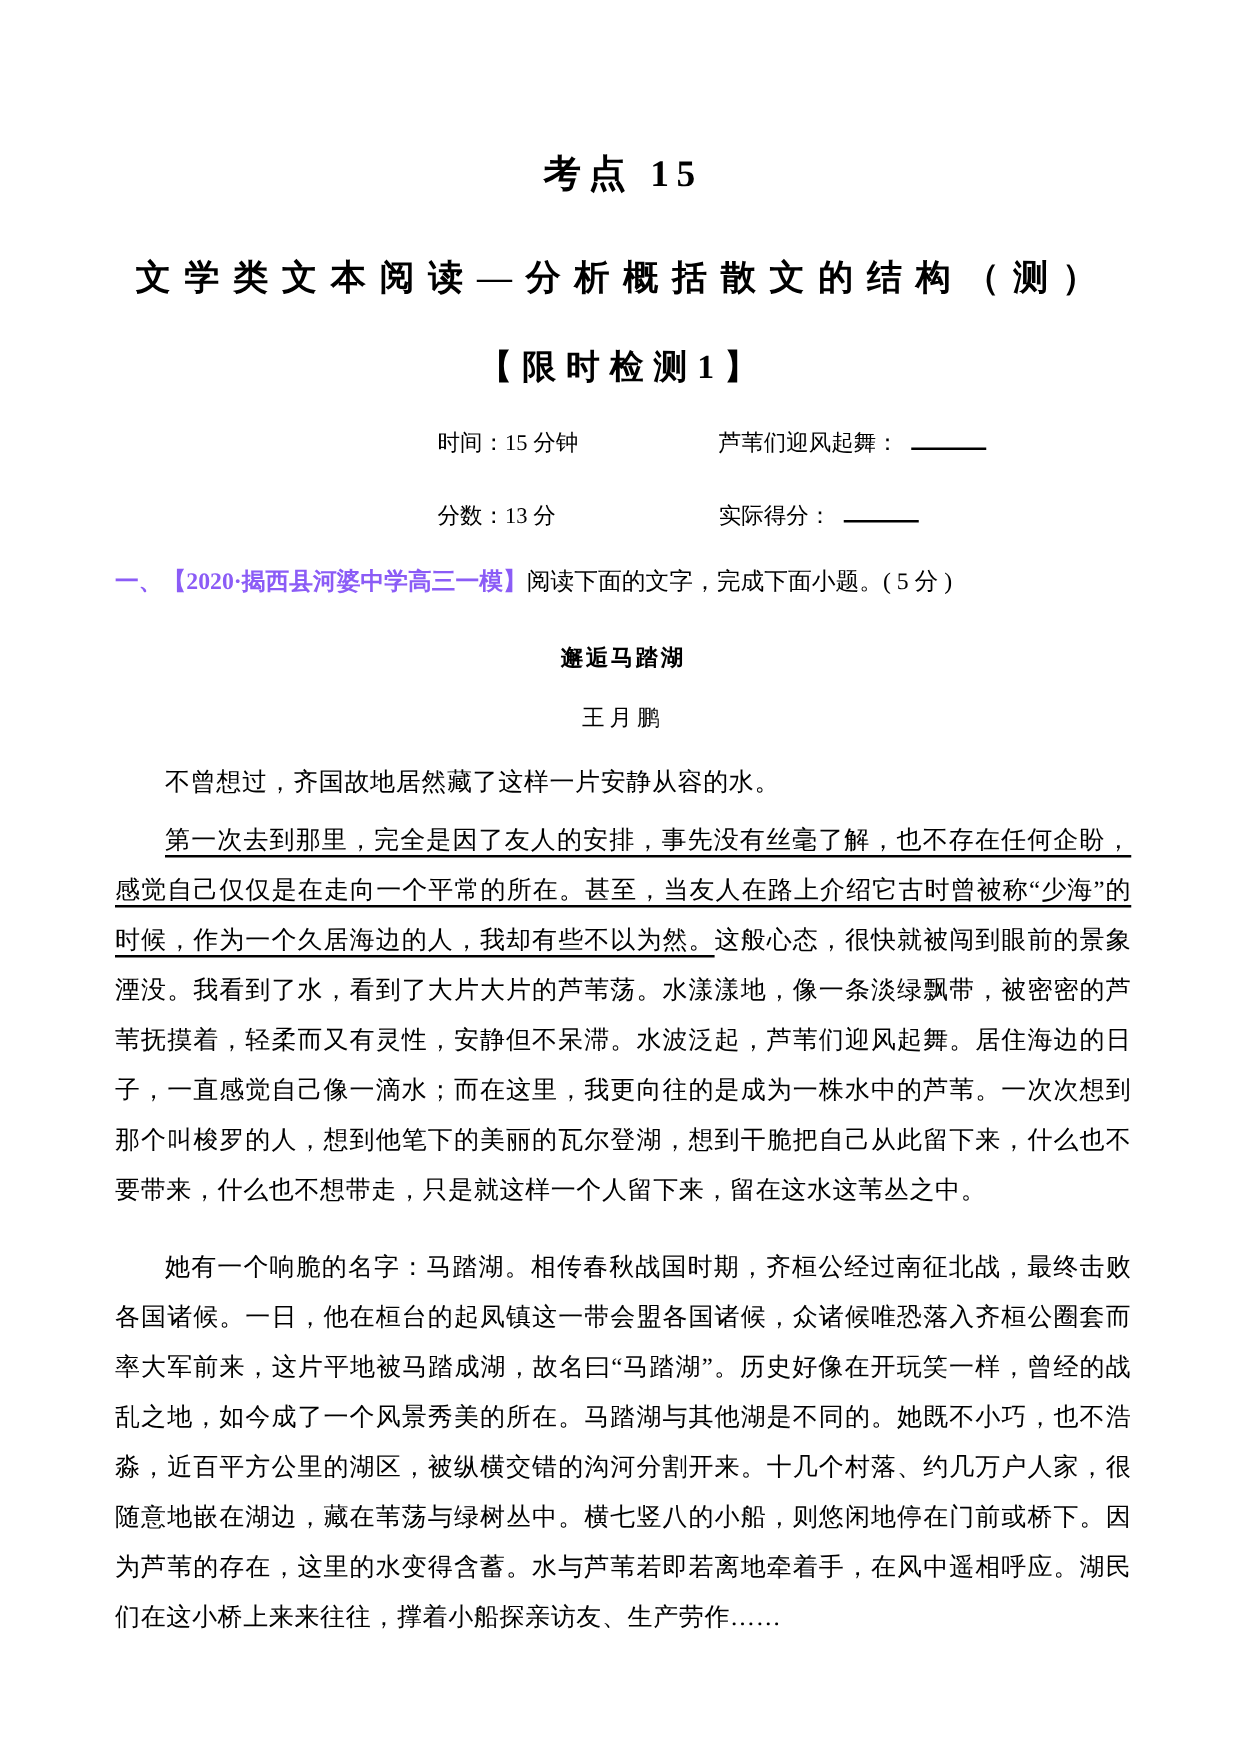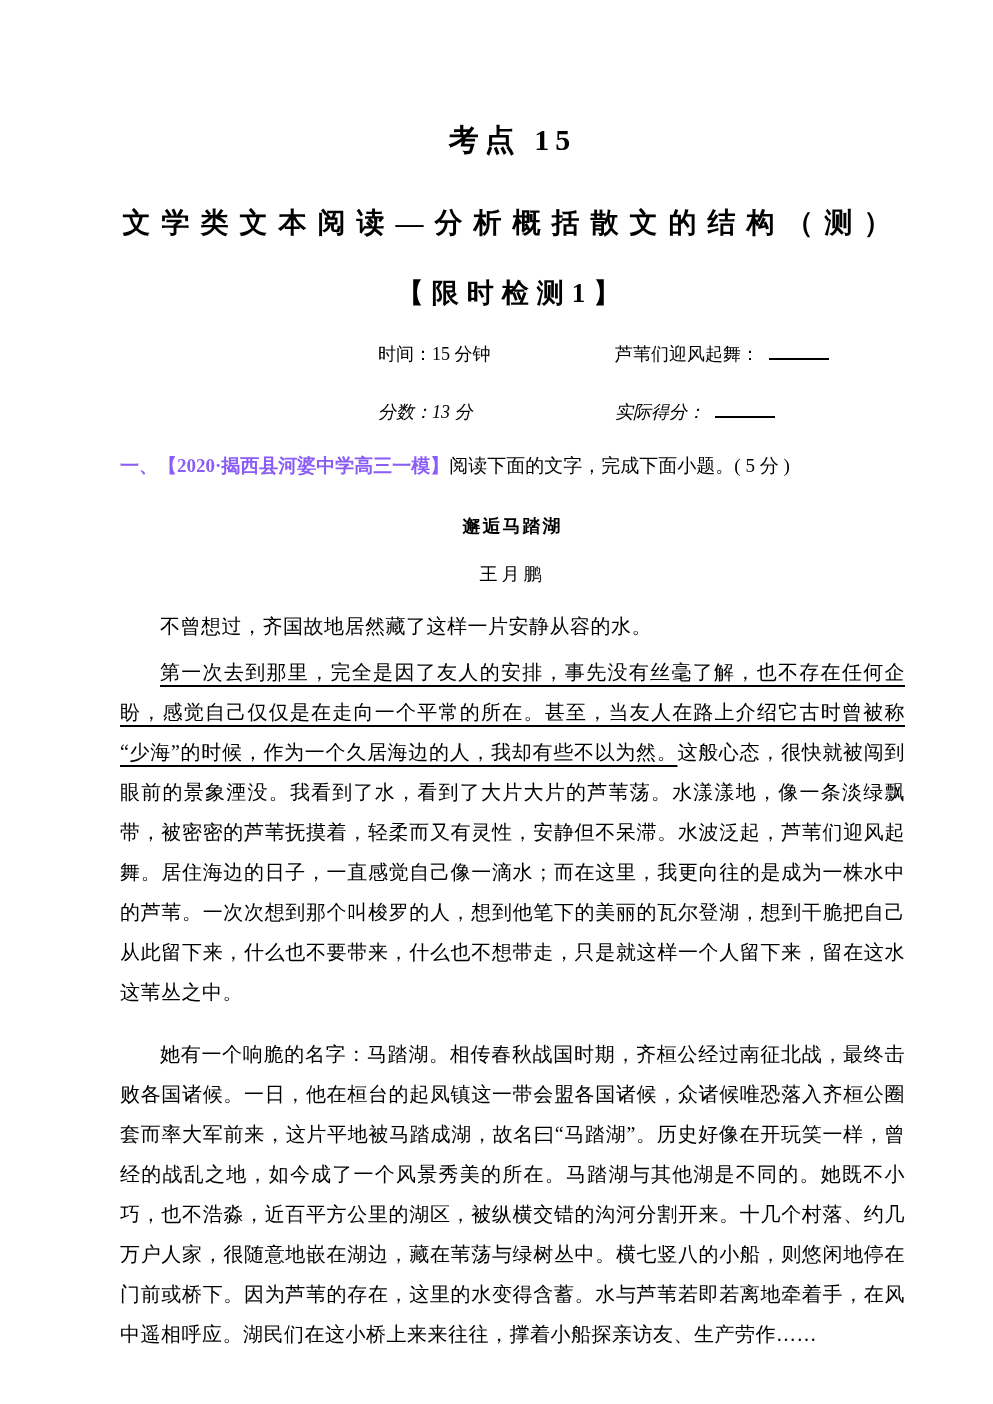--- a/index.html
+++ b/index.html
@@ -3,43 +3,43 @@
 <meta charset="utf-8">
 <style>
   html,body { margin:0; padding:0; background:#c8c8c8; }
   .page {
     width:993px; height:1404px;
     margin:0 auto;
     background:#ffffff;
     color:#000000;
     font-family:"Liberation Serif","DejaVu Serif",serif;
     box-sizing:border-box;
-    padding:122px 88px 0 120px;
+    padding:122px 88px 0 92px;
     position:relative;
     overflow:hidden;
   }
   h1,h2,h3,p,div { margin:0; }
   .t1 {
     text-align:center; font-size:30px; font-weight:bold;
     letter-spacing:6px; line-height:36px;
   }
   .t2 {
     margin-top:46px; text-align:center; font-size:28px; font-weight:bold;
     letter-spacing:11px; line-height:38px; white-space:nowrap;
   }
   .t3 {
     margin-top:32px; text-align:center; font-size:27px; font-weight:bold;
     letter-spacing:8px; line-height:38px;
   }
   .info-row {
     display:flex; align-items:baseline;
-    font-size:18px; line-height:40px; height:40px;gap:12px;
+    font-size:18px; line-height:40px; height:40px;
   }
   .info-row-1 { margin-top:22px; }
-  .info-row-2 { margin-top:18px;font-style:italic; }
+  .info-row-2 { margin-top:18px; }
   .info-left  { margin-left:258px; width:225px; flex:none; }
   .blank {
     display:inline-block; width:60px; height:16px;
     border-bottom:2px solid #000;
     margin-left:10px;
   }
   .q-line {
     margin-top:14px; font-size:19px; line-height:40px;
   }
   .red-src { font-weight:bold; }

